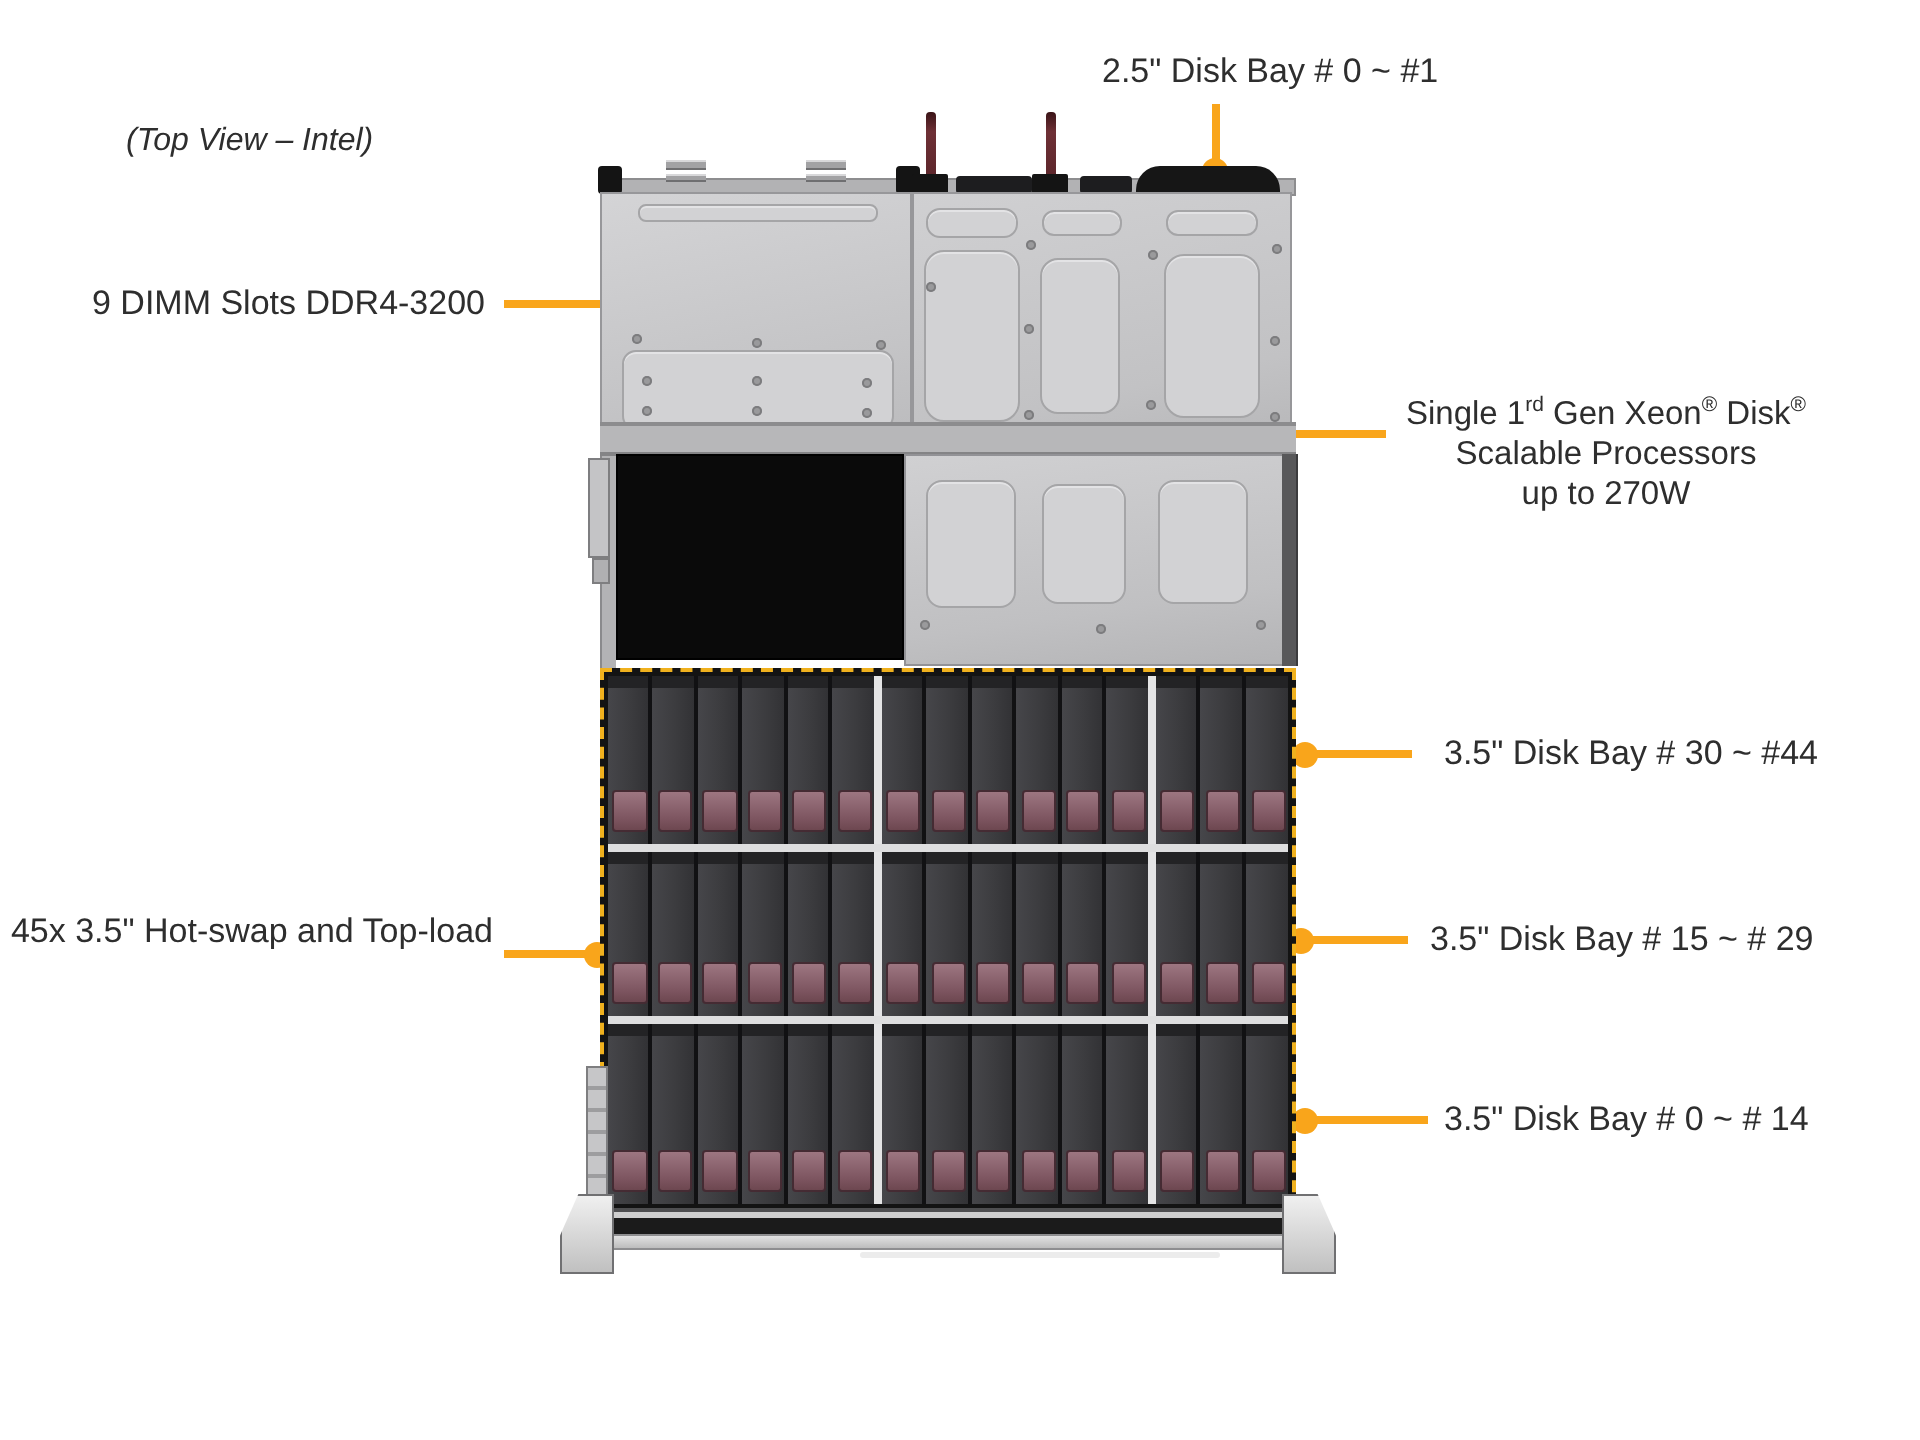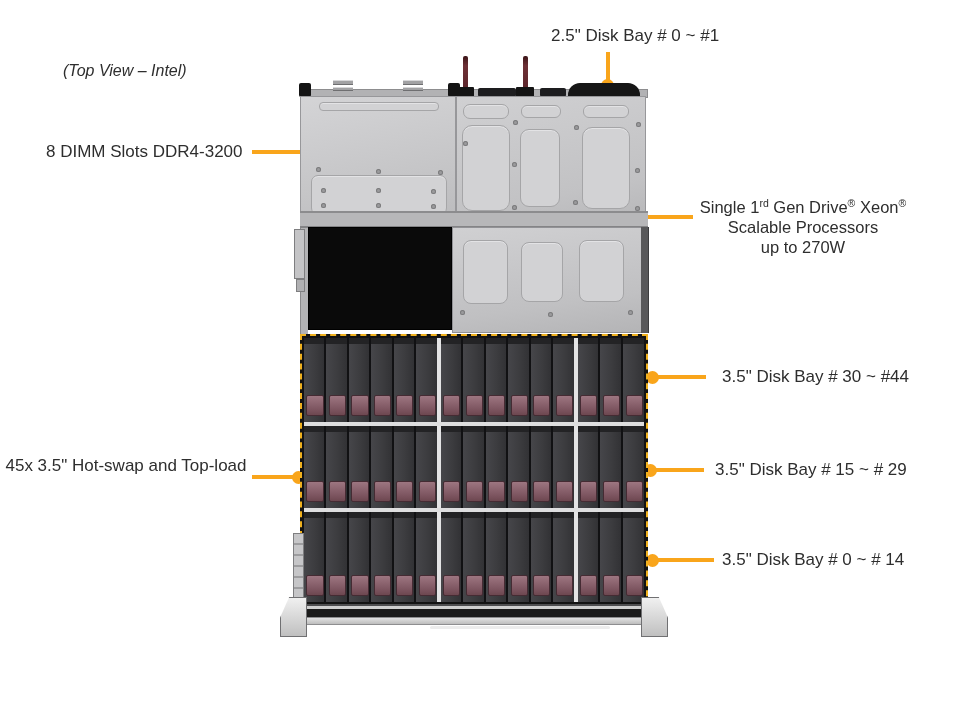--- a/index.html
+++ b/index.html
@@ -92,24 +92,24 @@
   .footL{left:280px;top:597px;clip-path:polygon(34% 0,100% 0,100% 100%,0 100%,0 52%);}
   .footR{left:641px;top:597px;clip-path:polygon(0 0,66% 0,100% 52%,100% 100%,0 100%);}
 </style>
 </head>
 <body>
 
 <div class="canvas">
 
   <div class="callout lbl-topview">(Top View – Intel)</div>
   <div class="callout lbl-bay25">2.5" Disk Bay # 0 ~ #1</div>
-  <div class="callout lbl-dimm">8 DIMM Slots DDR4-3200</div>
+  <div class="callout lbl-dimm">9 DIMM Slots DDR4-3200</div>
 
   <div class="callout lbl-cpu">
-    <span>Single 1</span><span class="supsm">rd</span><span> Gen Drive</span><span class="supsm">®</span><span> Xeon</span><span class="supsm">®</span><br>
+    <span>Single 1</span><span class="supsm">rd</span><span> Gen Xeon</span><span class="supsm">®</span><span> Disk</span><span class="supsm">®</span><br>
     <span>Scalable Processors</span><br>
     <span>up to 270W</span>
   </div>
 
   <div class="callout lbl-bay30">3.5" Disk Bay # 30 ~ #44</div>
   <div class="callout lbl-bay15">3.5" Disk Bay # 15 ~ # 29</div>
   <div class="callout lbl-bay0">3.5" Disk Bay # 0 ~ # 14</div>
 
   <div class="callout lbl-hotswap">
     <span>45x 3.5" Hot-swap and Top-load</span><br>

